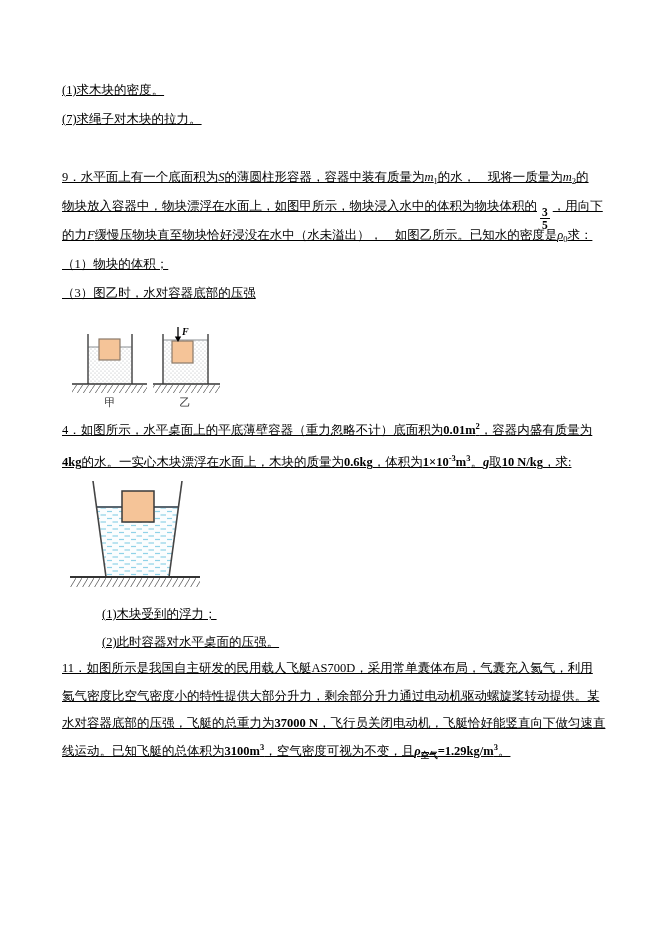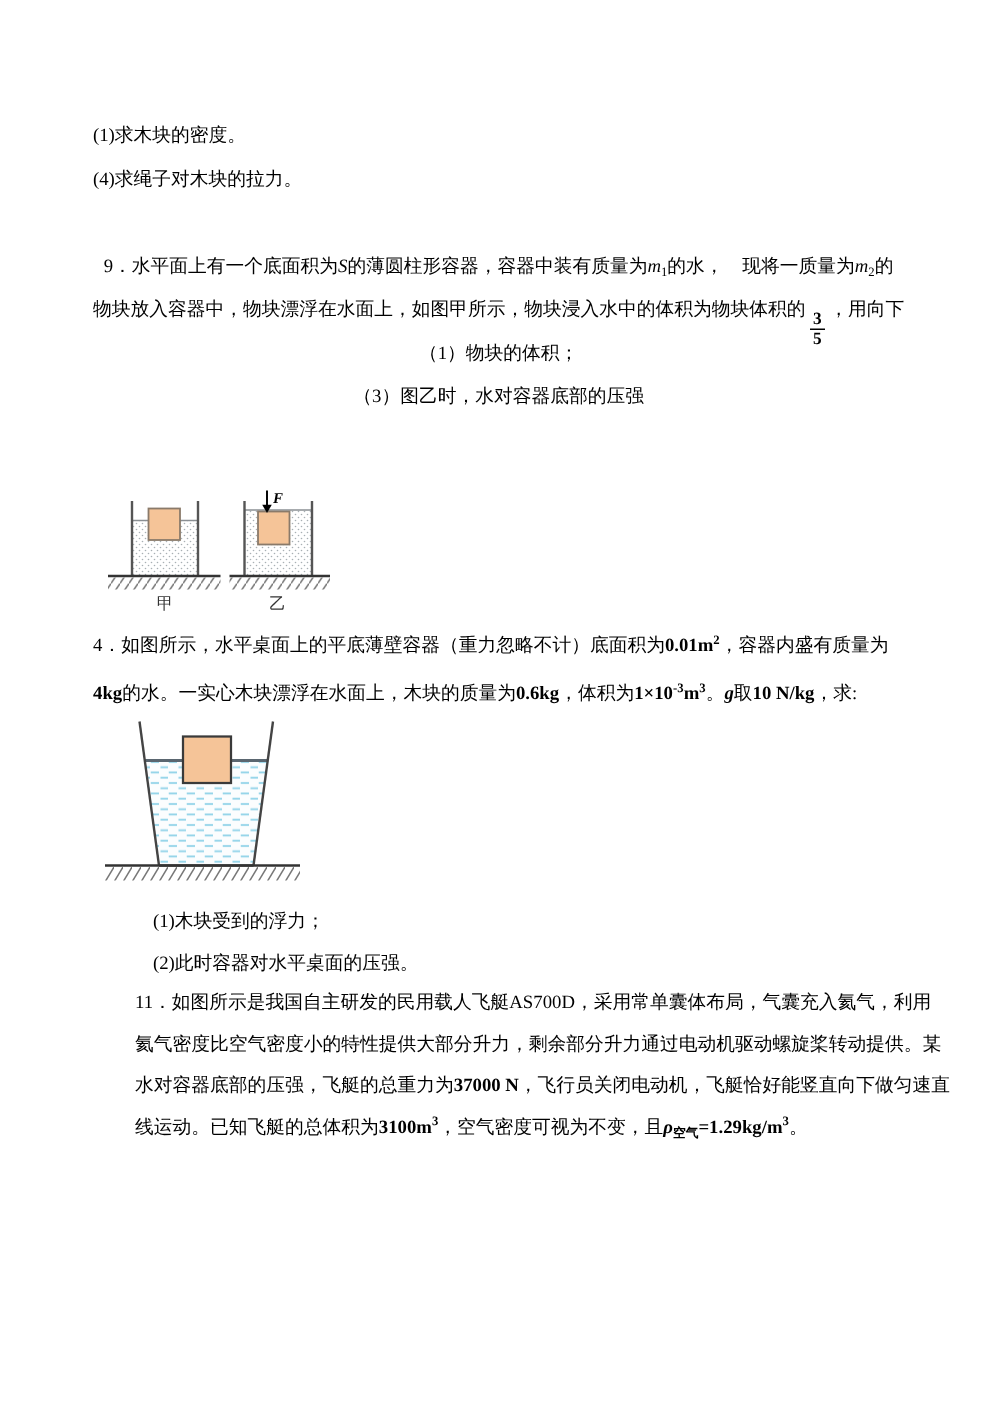--- a/index.html
+++ b/index.html
@@ -1,52 +1,53 @@
 <!DOCTYPE html>
 <html><head>
 <meta charset="utf-8">
 <style>
   html,body{margin:0;padding:0;background:#ffffff;}
   .page{position:relative;width:661px;height:935px;background:#ffffff;overflow:hidden;
         font-family:"Liberation Serif","DejaVu Serif",serif;color:#000;}
   .sec{position:absolute;left:62px;}
-  .tline{white-space:nowrap;font-size:12.5px;}
+  .tline{white-space:nowrap;font-size:12.5px;text-decoration:underline;}
   .lhA .tline{height:29px;line-height:29px;}
-  .lhB .tline{height:29px;line-height:29px;text-align:center;}
+  .lhB .tline{height:29px;line-height:29px;}
   .lhC .tline{height:32px;line-height:32px;}
   .lhD .tline{height:28px;line-height:28px;}
-  .lhE .tline{height:27.5px;line-height:27.5px;margin-left:28px;}
+  .lhE .tline{height:27.5px;line-height:27.5px;}
   i{font-style:italic;}
   b{font-weight:bold;}
   sub{font-size:8.5px;vertical-align:-3px;line-height:0;}
   sup{font-size:8.5px;vertical-align:5px;line-height:0;}
   b sup, b sub{font-weight:bold;}
   .frac{display:inline-flex;flex-direction:column;align-items:center;vertical-align:-8px;
         line-height:1.05;font-weight:bold;font-size:11.5px;margin:0 3px;position:relative;top:-2px;}
   .frac .fnum{border-bottom:1px solid #000;padding:0 2px;}
   .frac .fden{padding:0 2px;}
   .figwrap{position:absolute;}
   svg text{font-family:"Liberation Serif","DejaVu Serif",serif;}
 </style>
 </head>
 <body>
 
 <div class="page">
 
   <div class="sec lhA" style="top:76px;">
     <div class="tline">(1)求木块的密度。</div>
-    <div class="tline">(4)求绳子对木块的拉力。</div>
+    <div class="tline">(7)求绳子对木块的拉力。</div>
   </div>
 
   <div class="sec lhB" style="top:163px;">
     <div class="tline"><span>9．水平面上有一个底面积为</span><i>S</i><span>的薄圆柱形容器，容器中装有质量为</span><i>m</i><sub>1</sub><span>的水，　现将一质量为</span><i>m</i><sub>2</sub><span>的</span></div>
     <div class="tline"><span>物块放入容器中，物块漂浮在水面上，如图甲所示，物块浸入水中的体积为物块体积的</span><span class="frac">
           <span class="fnum">3</span>
           <span class="fden">5</span>
         </span><span>，用向下</span></div>
+    <div class="tline"><span>的力</span><i>F</i><span>缓慢压物块直至物块恰好浸没在水中（水未溢出），　如图乙所示。已知水的密度是</span><i>ρ</i><sub>0</sub><span>求：</span></div>
     <div class="tline">（1）物块的体积；</div>
     <div class="tline">（3）图乙时，水对容器底部的压强</div>
   </div>
 
   <div class="figwrap" style="left:68px;top:326px;">
     <svg width="165" height="86" viewBox="0 0 165 86">
       <defs>
         <pattern id="stip" width="4" height="4" patternUnits="userSpaceOnUse">
           <circle cx="1" cy="1" r="0.55" fill="#a9b0b4"></circle>
           <circle cx="3" cy="3" r="0.55" fill="#a9b0b4"></circle>

